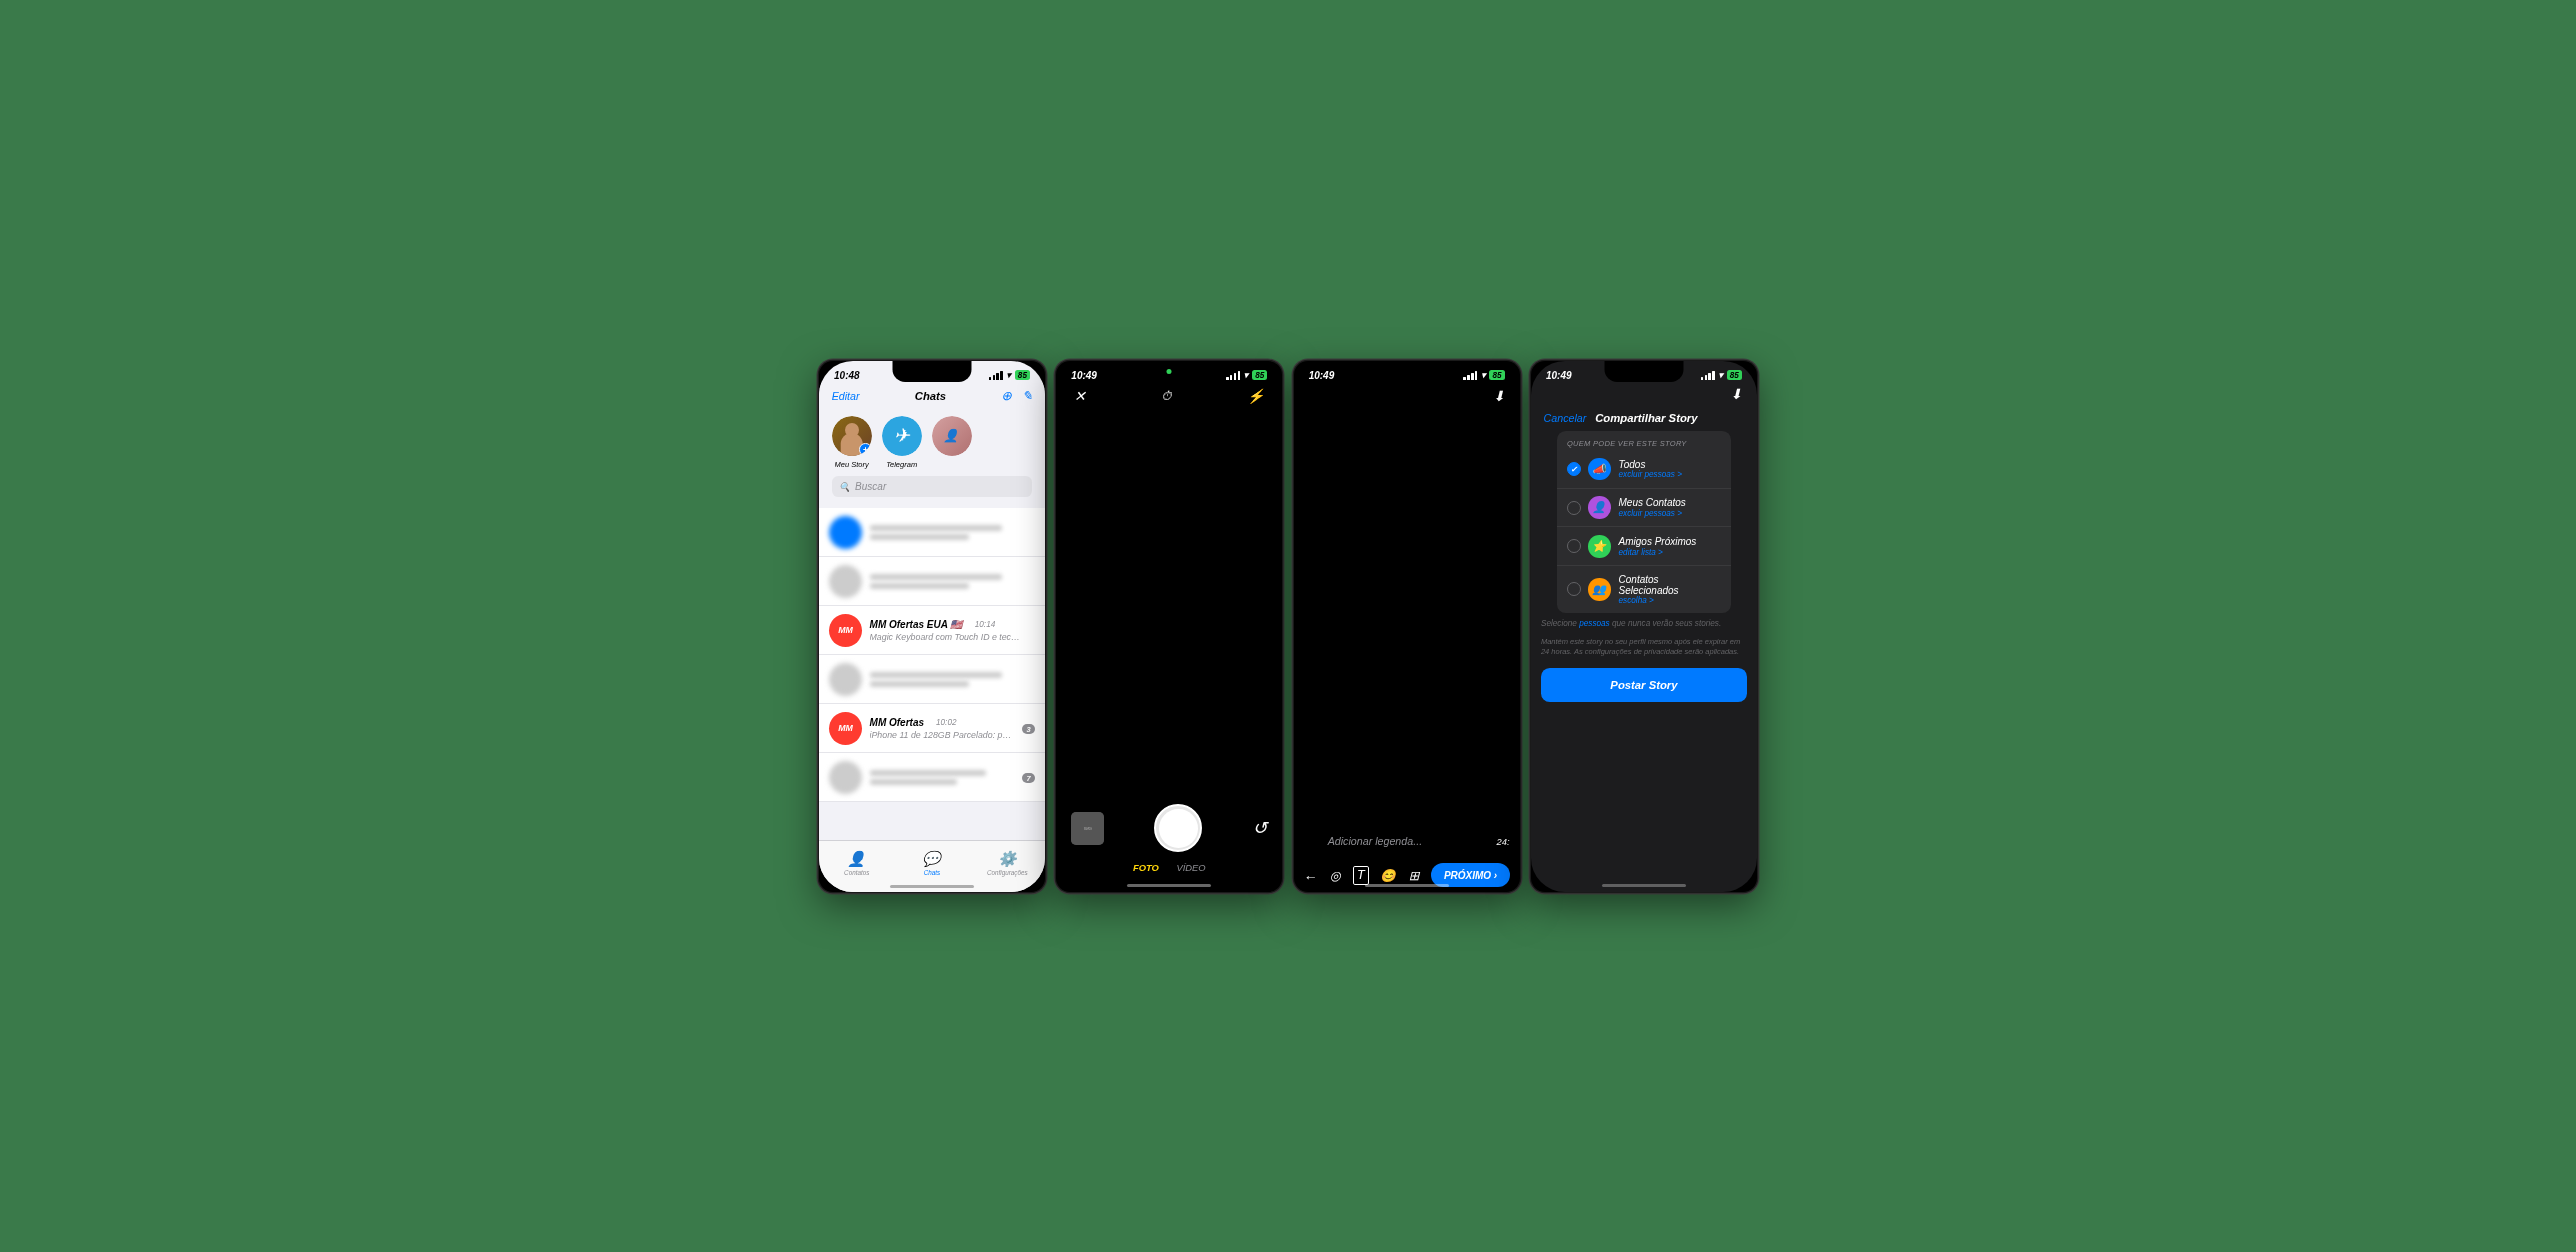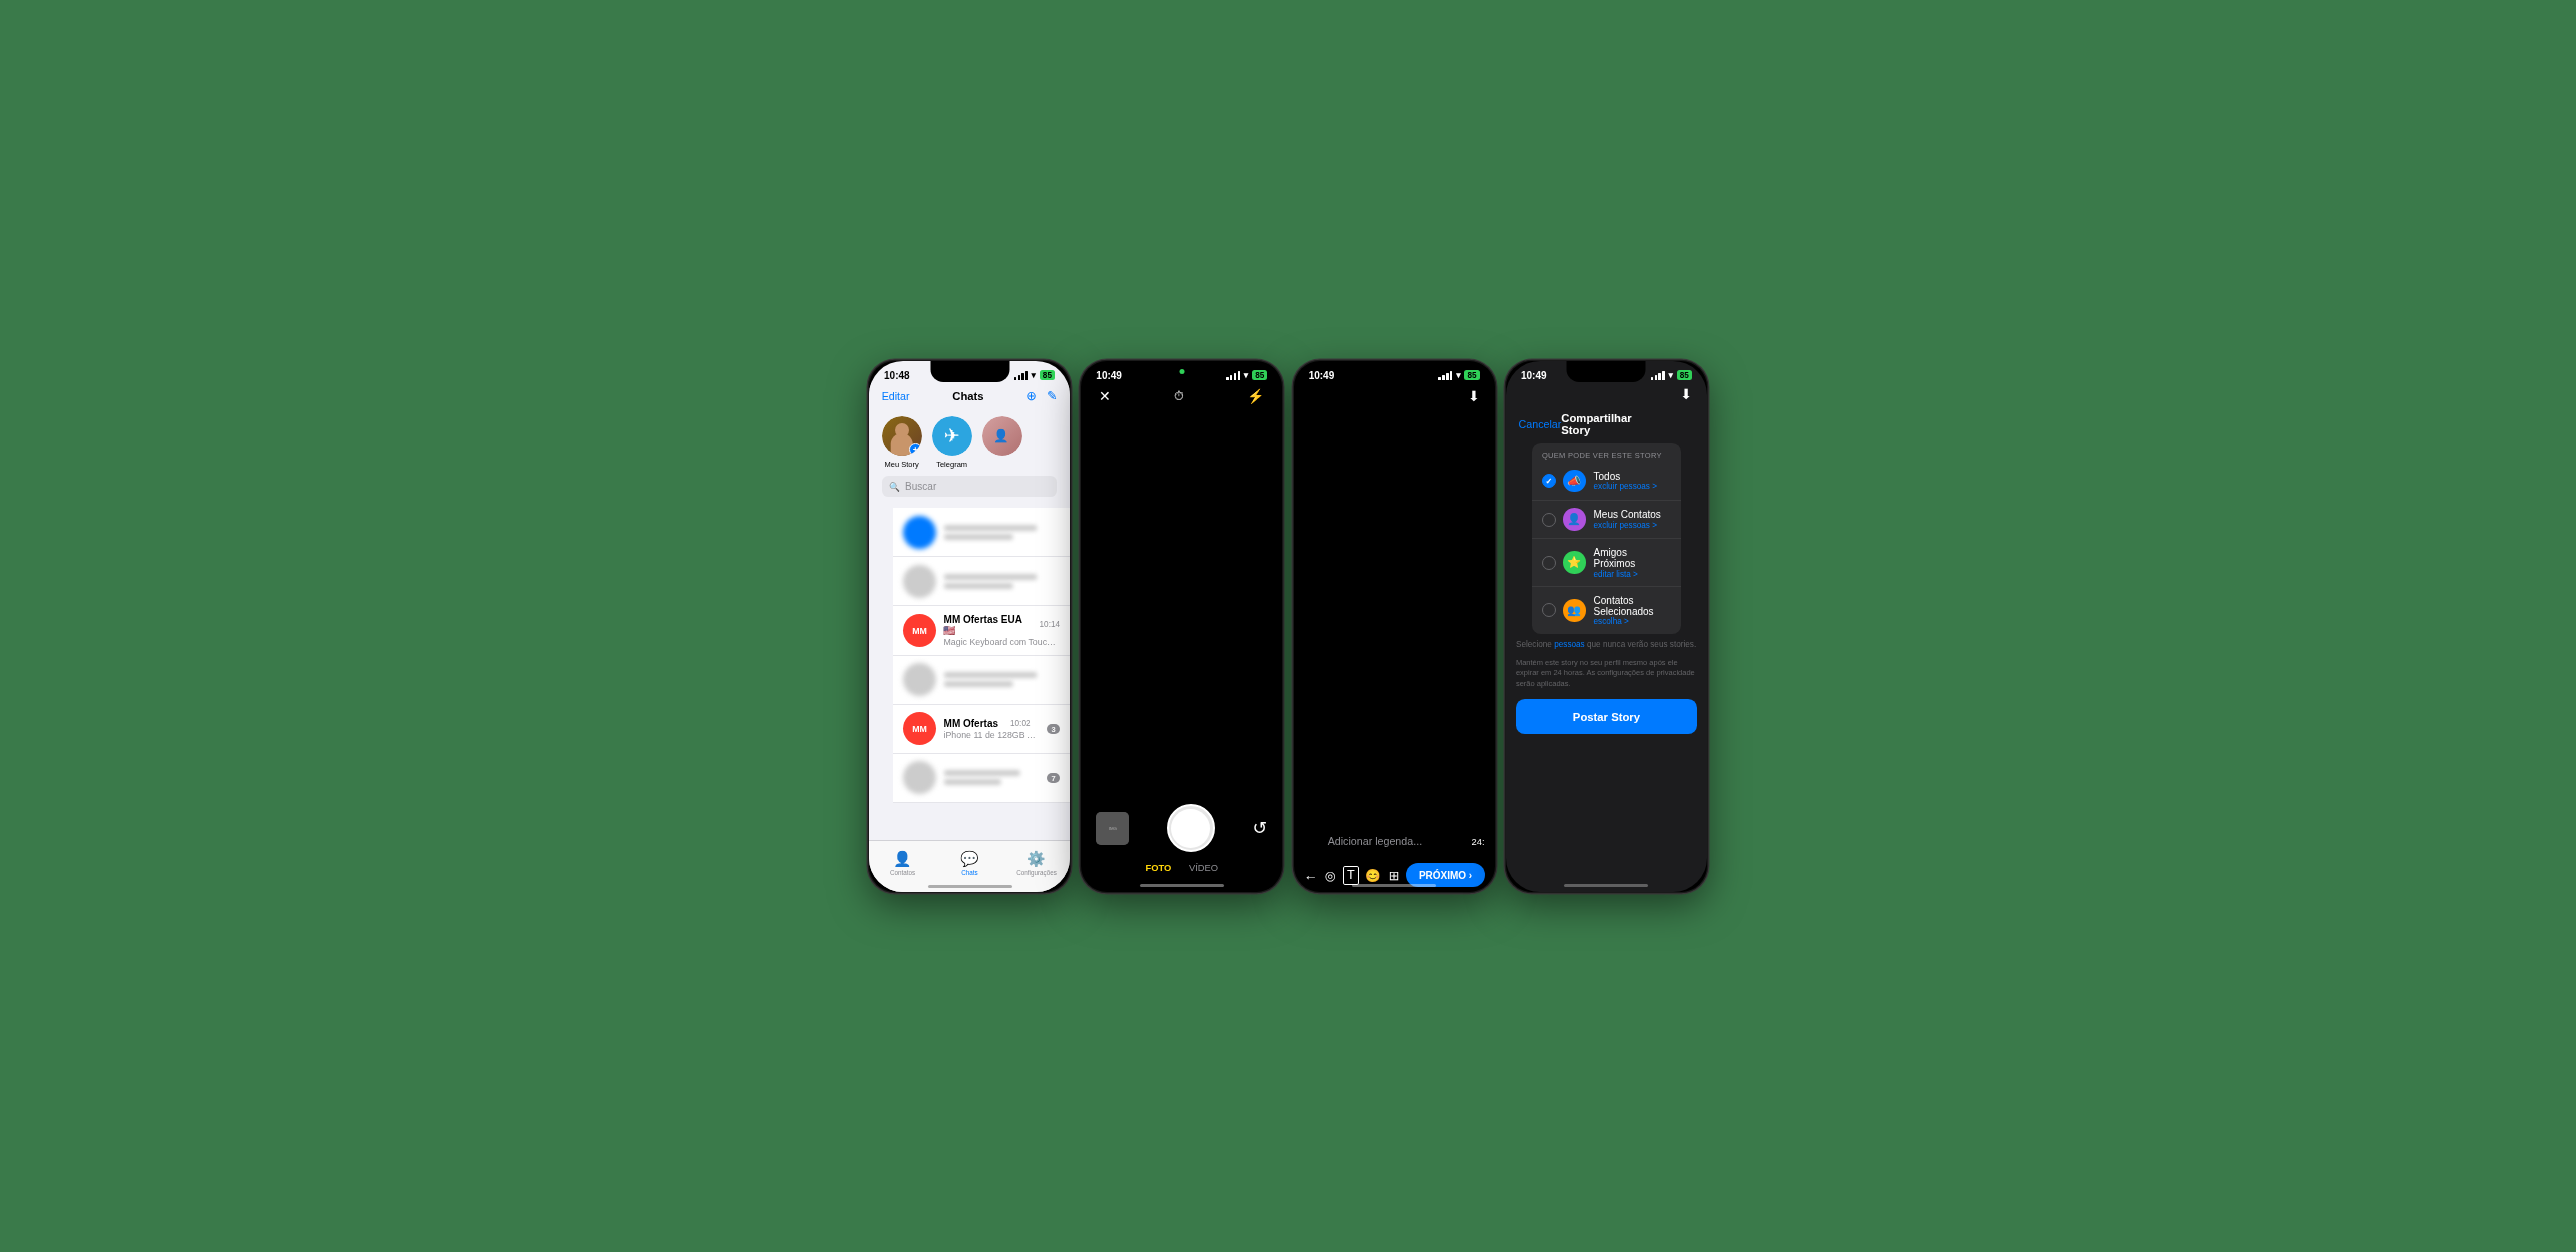--- a/index.html
+++ b/index.html
@@ -15,28 +15,29 @@
     .phones-container {
       display: flex;
       gap: 11.3px;
       align-items: center;
       justify-content: center;
       width: 100%;
       padding: 25px 38px;
     }
     
     .phone {
-      width: 201px;
+      width: 226px;
       height: 531px;
       background: #000;
-      border-radius: 26px;
+      border-radius: 14px;
       position: relative;
       box-shadow: 0 0 0 1.3px #1a1a1a, 0 0 0 2.5px #3a3a3a, 0 12.6px 38px rgba(0,0,0,0.5);
       overflow: hidden;
       flex-shrink: 0;
+      font-style: italic;
     }
     .phone-screen {
       position: absolute;
       top: 0; left: 0; right: 0; bottom: 0;
       border-radius: 34px;
       overflow: hidden;
     }
     
     .notch {
       position: absolute;
@@ -192,21 +193,21 @@
       border-radius: 6.3px;
       padding: 5px 7.5px;
       display: flex;
       align-items: center;
       gap: 5px;
       margin: 0 0 5px;
     }
     .search-icon { color: #8e8e93; font-size: 8.8px; }
     .search-placeholder { color: #8e8e93; font-size: 10px; }
     
-    .chat-list { background: #fff; margin-left: 24px; }
+    .chat-list { background: #fff; }
     .chat-item {
       display: flex;
       align-items: center;
       padding: 7.5px 10px;
       border-bottom: 0.3px solid #e5e5ea;
       gap: 7.5px;
     }
     .chat-avatar {
       width: 33px; height: 33px;
       border-radius: 50%;

